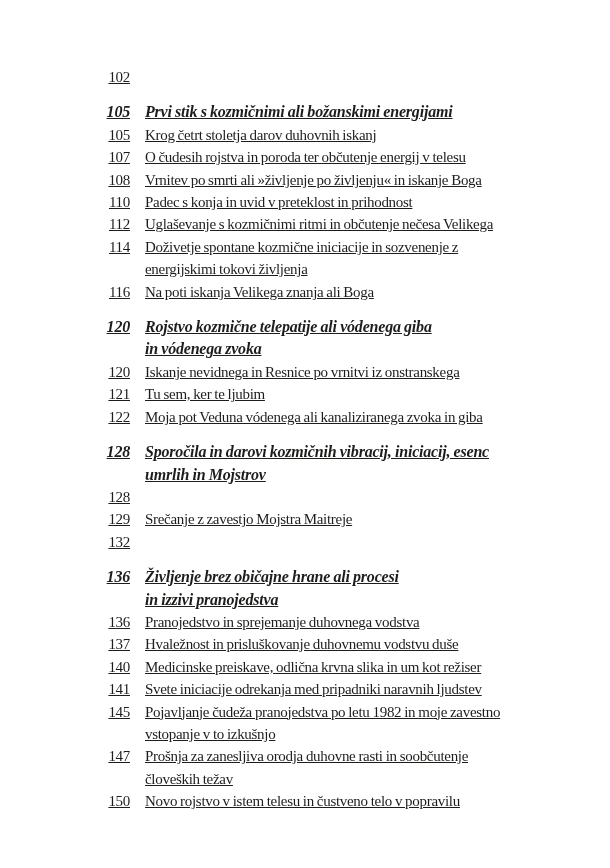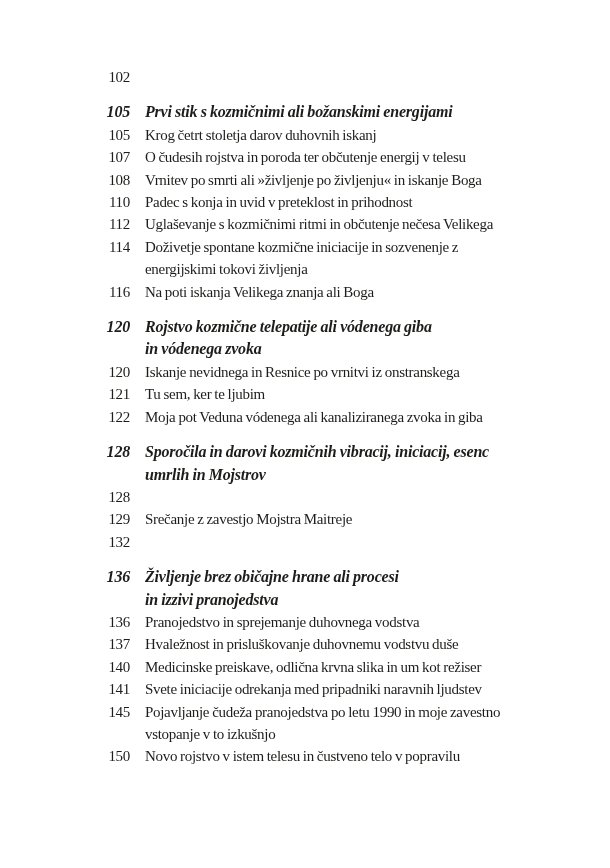--- a/index.html
+++ b/index.html
@@ -17,20 +17,21 @@
     width: 610px;
     height: 868px;
     padding-top: 66px;
     background: #ffffff;
     font-family: "Liberation Serif", "DejaVu Serif", serif;
     color: #1d1d1b;
   }
   .row {
     display: flex;
     align-items: baseline;
+    text-decoration: underline;
   }
   .num {
     flex: 0 0 130px;
     width: 130px;
     text-align: right;
     font-variant-numeric: oldstyle-nums;
     font-feature-settings: "onum" 1;
   }
   .txt {
     flex: 1 1 auto;
@@ -190,22 +191,29 @@
         </div>
         <div class="row entry">
           <div class="num">141</div>
           <div class="txt">
             <div class="line">Svete iniciacije odrekanja med pripadniki naravnih ljudstev</div>
           </div>
         </div>
         <div class="row entry">
           <div class="num">145</div>
           <div class="txt">
-            <div class="line">Pojavljanje čudeža pranojedstva po letu 1990 in moje zavestno</div>
+            <div class="line">Pojavljanje čudeža pranojedstva po letu 1982 in moje zavestno</div>
             <div class="line">vstopanje v to izkušnjo</div>
+          </div>
+        </div>
+        <div class="row entry">
+          <div class="num">147</div>
+          <div class="txt">
+            <div class="line">Prošnja za zanesljiva orodja duhovne rasti in soobčutenje</div>
+            <div class="line">človeških težav</div>
           </div>
         </div>
         <div class="row entry">
           <div class="num">150</div>
           <div class="txt">
             <div class="line">Novo rojstvo v istem telesu in čustveno telo v popravilu</div>
           </div>
         </div>
       </div>
     </div>

